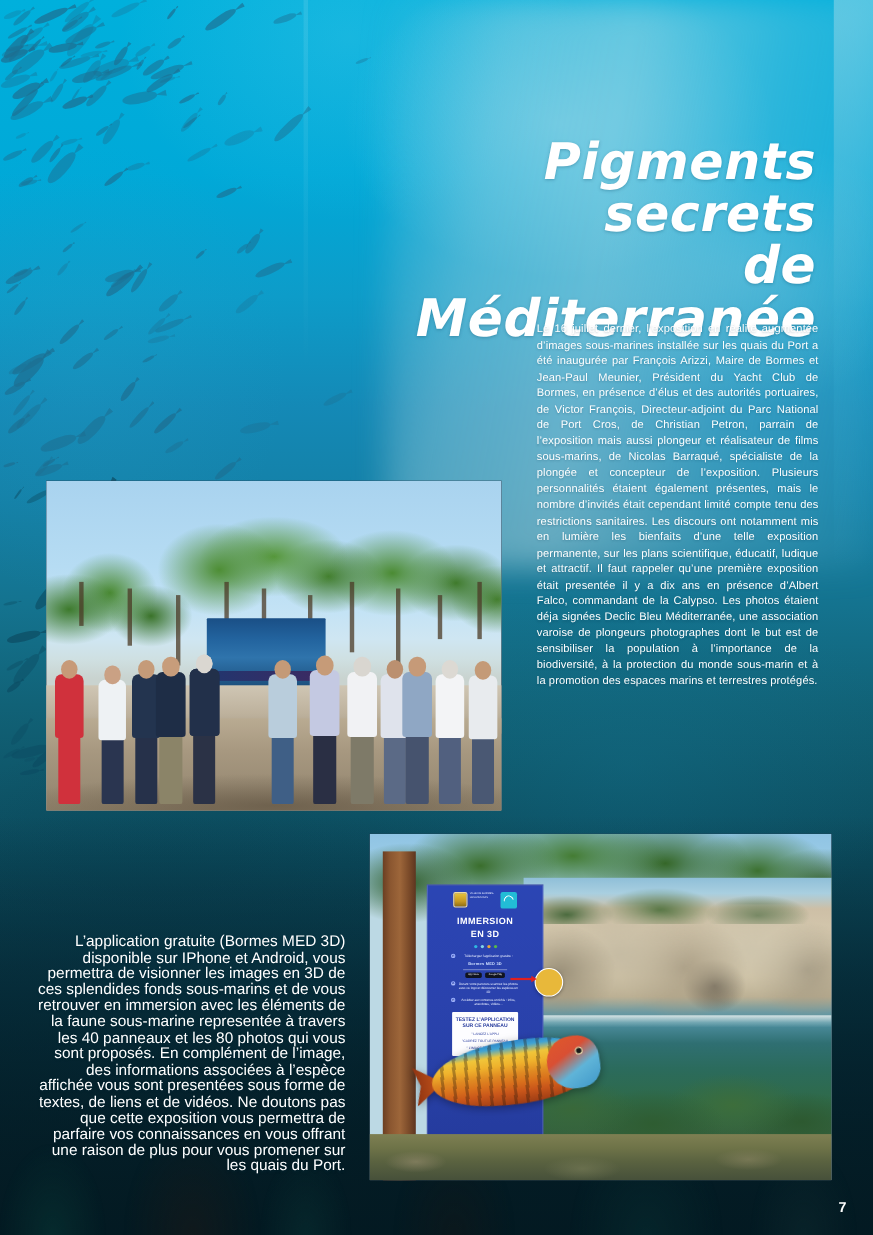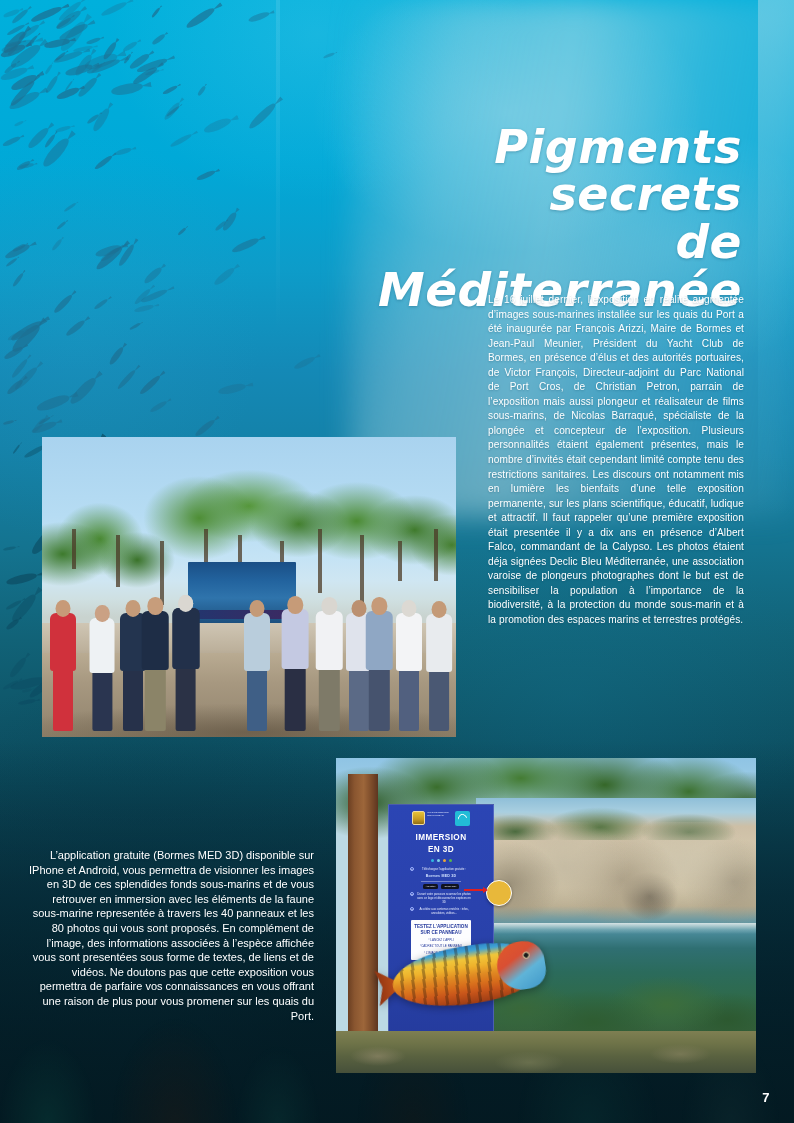--- a/index.html
+++ b/index.html
@@ -141,21 +141,21 @@
     color:#ffffff;
     font-size:10.1px;
     line-height:14.6px;
     text-align:right;
     text-shadow:0 1px 2px rgba(0,40,55,.45);
   }
   .left-text-b {
     position:absolute;
     left:26px; top:848px; width:288px;
     color:#ffffff;
-    font-size:11px;
+    font-size:14px;
     line-height:14.6px;
     text-align:right;
     text-shadow:0 1px 2px rgba(0,40,55,.45);
   }
 
   .page-number {
     position:absolute;
     right:24px; bottom:18px;
     color:#ffffff;
     font-size:13px;

